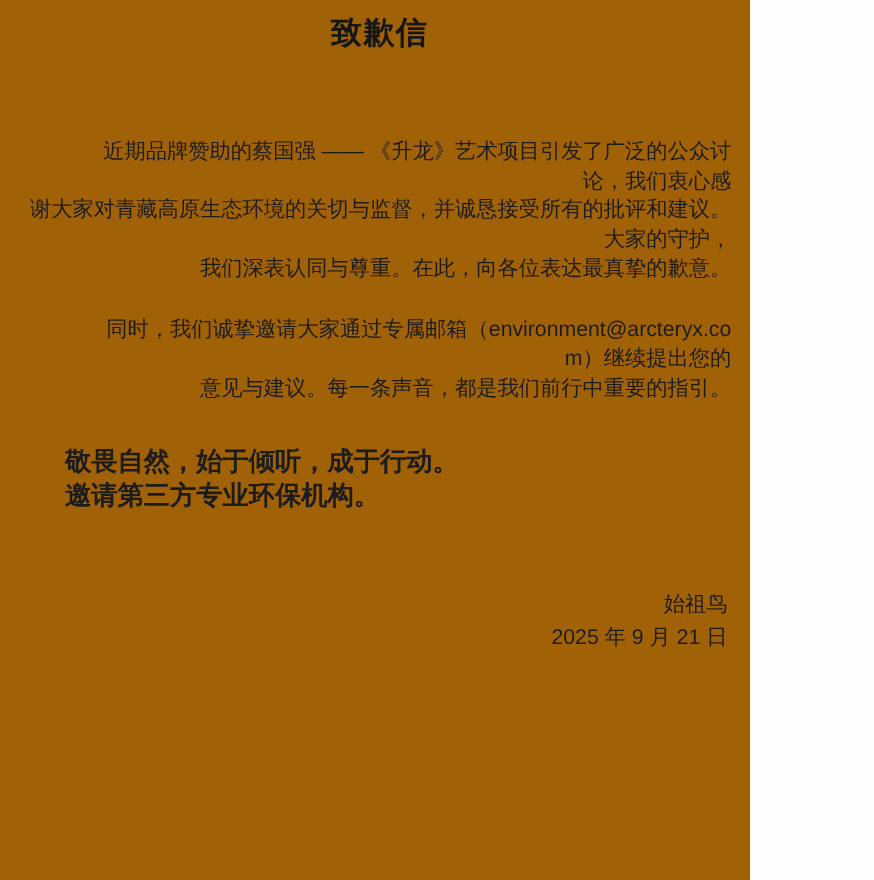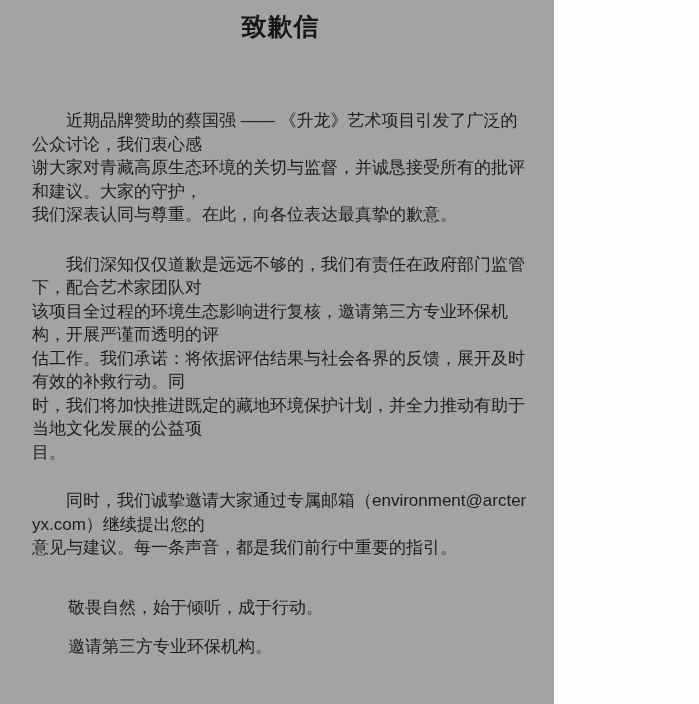--- a/index.html
+++ b/index.html
@@ -9,53 +9,54 @@
   body {
     width: 699px;
     height: 704px;
     background: #fefefe;
     overflow: hidden;
     font-family: "Liberation Sans", sans-serif;
     color: #1c1c1c;
   }
   .page {
     box-sizing: border-box;
-    width: 554px;
+    width: 600px;
     height: 704px;
     padding: 0 11px 0 18px;
-    background: #a3a3a3;
+    background: #a16207;
   }
   .title {
     margin: 0;
     padding-top: 13px;
     font-size: 25px;
     line-height: 27px;
     font-weight: 700;
     text-align: center;
     letter-spacing: 1px;
     color: #161616;
   }
   .para {
-    margin: 14px;
+    margin: 4px;
     font-size: 17px;
     line-height: 23.5px;
     white-space: pre-line;       
     text-indent: 34px;           
-    text-align: left;
+    text-align: right;
     word-break: break-all;
   }
   .p1 { margin-top: 69px; }
   .p2 { margin-top: 30px; }
   .p3 { margin-top: 26px; }
   .p4 { margin-top: 25px; }
   .closing {
-    margin: 16px;
-    font-size: 17px;
+    margin: 0;
+    font-size: 21px;
     line-height: 23.5px;
     text-indent: 34px;
+    font-weight: bold;
   }
   .c1 { margin-top: 36px; }
   .c2 { margin-top: 3px; }
   .sig-block {
     margin-top: 64px;
     padding-right: 7px;
     text-align: right;
   }
   .sig-line {
     margin: 0;
@@ -69,27 +70,26 @@
 
 <main class="page">
 
   <h1 class="title">致歉信</h1>
 
   <p class="para p1">近期品牌赞助的蔡国强 —— 《升龙》艺术项目引发了广泛的公众讨论，我们衷心感
 谢大家对青藏高原生态环境的关切与监督，并诚恳接受所有的批评和建议。大家的守护，
 我们深表认同与尊重。在此，向各位表达最真挚的歉意。</p>
 
 
-  <p class="para p3">我们深知仅仅道歉是远远不够的，我们有责任在政府部门监管下，配合艺术家团队对
-该项目全过程的环境生态影响进行复核，邀请第三方专业环保机构，开展严谨而透明的评
-估工作。我们承诺：将依据评估结果与社会各界的反馈，展开及时有效的补救行动。同
-时，我们将加快推进既定的藏地环境保护计划，并全力推动有助于当地文化发展的公益项
-目。</p>
 
   <p class="para p4">同时，我们诚挚邀请大家通过专属邮箱（environment@arcteryx.com）继续提出您的
 意见与建议。每一条声音，都是我们前行中重要的指引。</p>
 
   <p class="closing c1">敬畏自然，始于倾听，成于行动。</p>
 
   <p class="closing c2">邀请第三方专业环保机构。</p>
 
+  <div class="sig-block">
+    <p class="sig-line">始祖鸟</p>
+    <p class="sig-line sig-date">2025 年 9 月 21 日</p>
+  </div>
 
 </main>
 
 </body></html>

